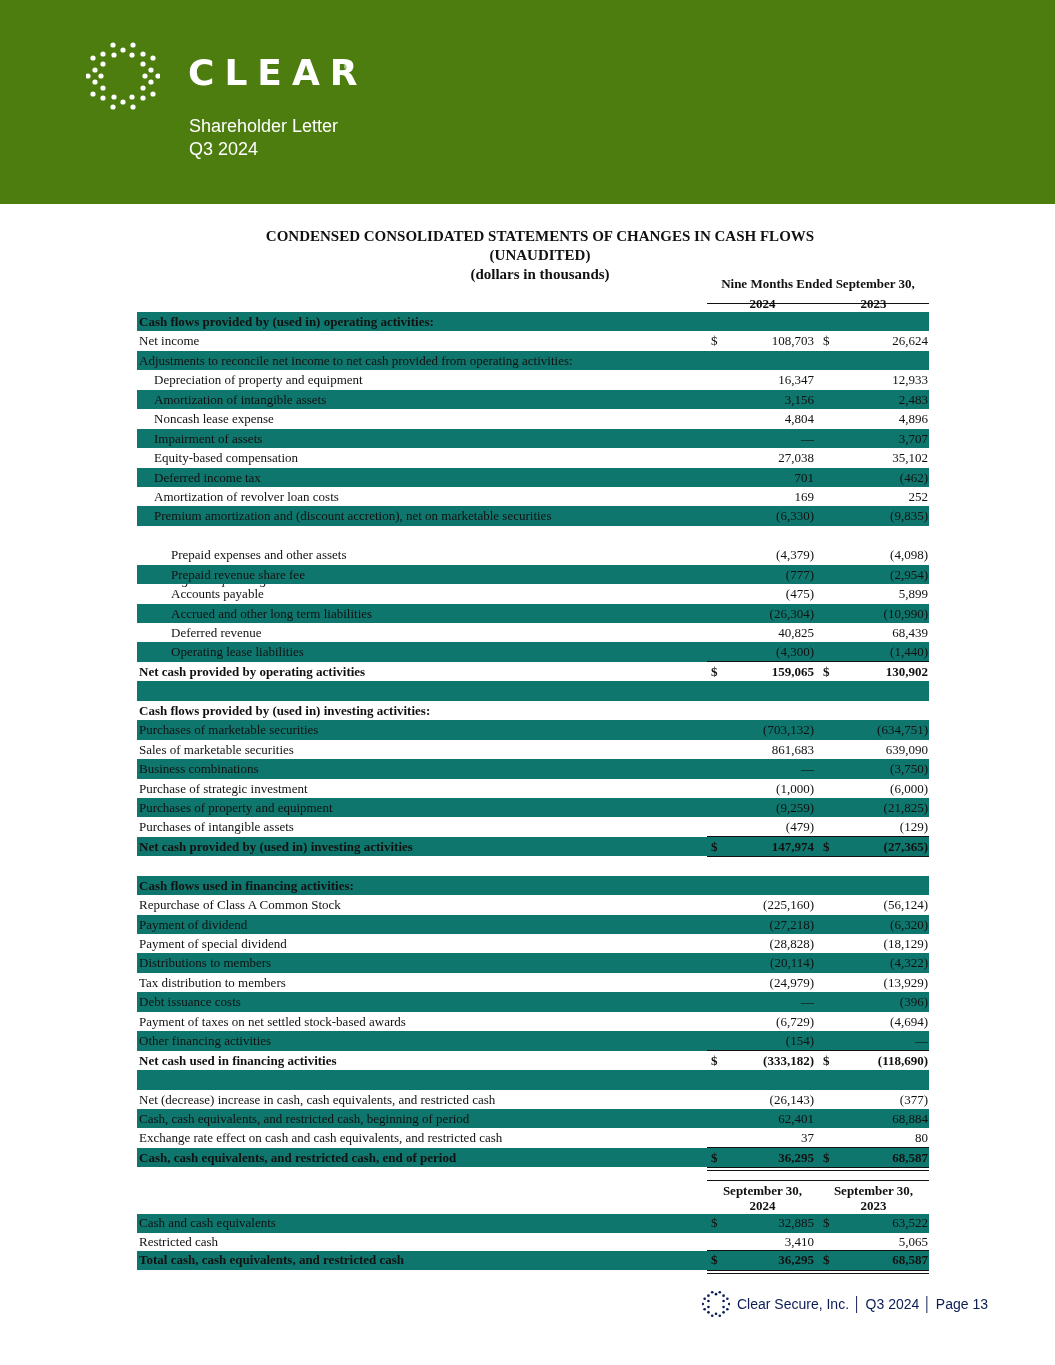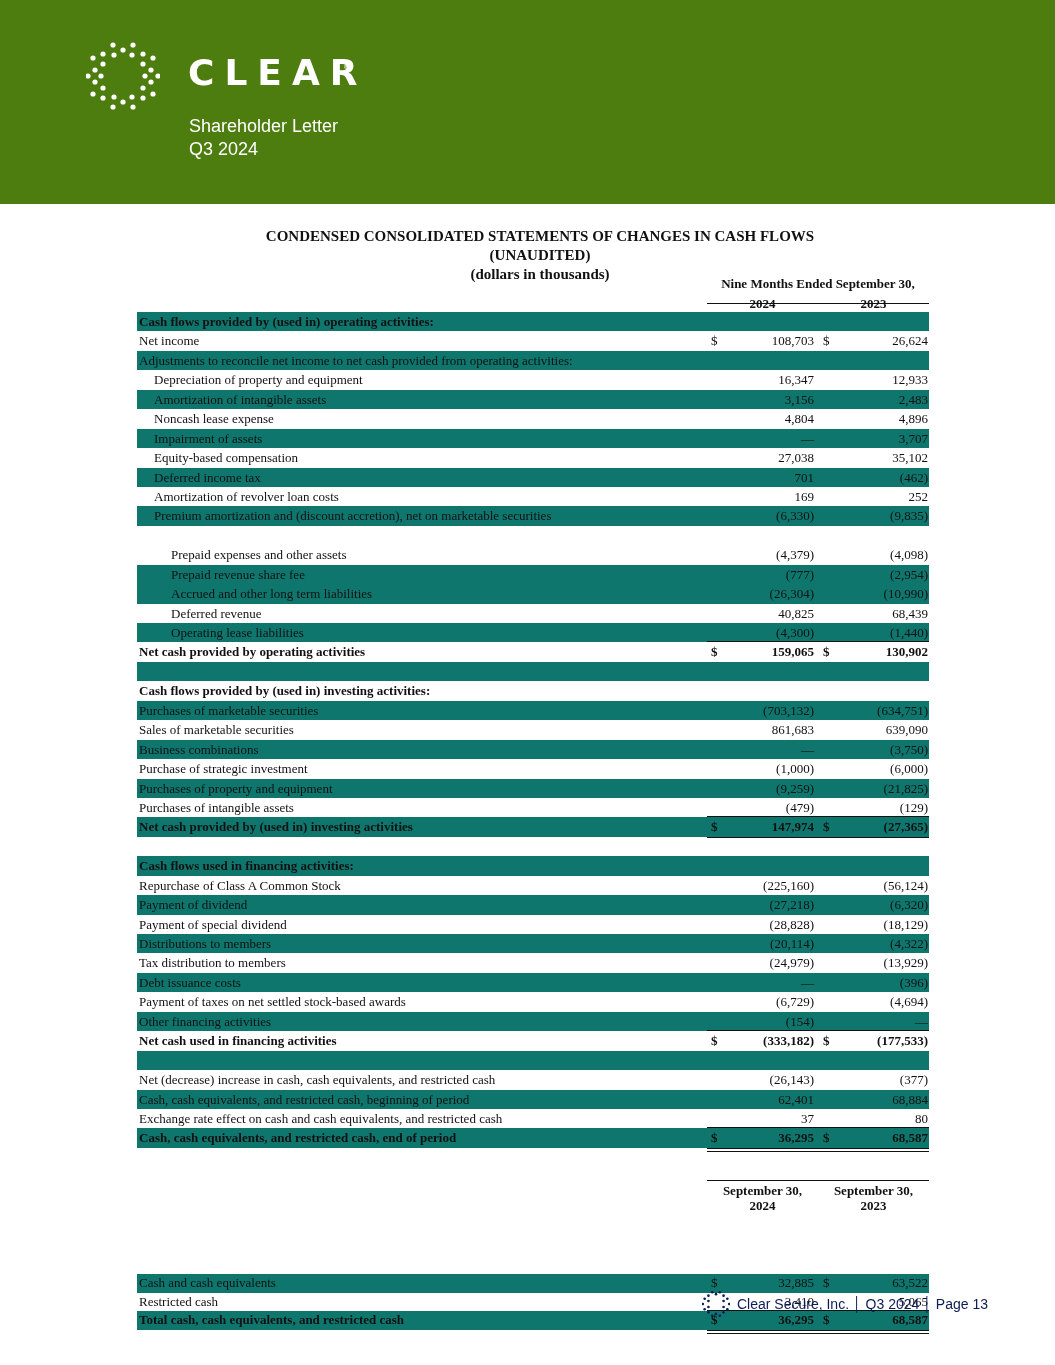--- a/index.html
+++ b/index.html
@@ -58,21 +58,21 @@
   .row .line-bot-dbl { position: absolute; left: 570px; width: 222px; bottom: -4px; height: 4px; border-top: 1.5px solid #111; border-bottom: 1.5px solid #111; }
 
   .sub-hdr {
     position: absolute; left: 707px; top: 1180px; width: 222px; height: 35px;
     border-top: 1.5px solid #111;
   }
   .sub-hdr span {
     position: absolute; top: 2px; width: 111px; text-align: center;
     font-weight: bold; font-size: 13px; line-height: 15px;
   }
-  .rows2 { position: absolute; left: 137px; top: 1274px; width: 792px; }
+  .rows2 { position: absolute; left: 137px; top: 1214px; width: 792px; }
   .rows2 .row { height: 18.5px; line-height: 18.5px; }
 
   .footer {
     position: absolute; left: 700px; top: 1290px; height: 30px; width: 330px;
     font-family: "Liberation Sans", sans-serif; font-size: 14px; color: #0c1c54;
   }
   .footer-mark { position: absolute; left: 2px; top: 0; width: 28px; height: 28px; }
   .footer-text { position: absolute; left: 37px; top: 6px; white-space: nowrap; }
 </style>
 </head>
@@ -193,20 +193,25 @@
     <div class="row indent2">
       <span class="label">Prepaid expenses and other assets</span>
       <span class="v1">(4,379)</span>
       <span class="v2">(4,098)</span>
     </div>
     <div class="row band indent2">
       <span class="label">Prepaid revenue share fee</span>
       <span class="v1">(777)</span>
       <span class="v2">(2,954)</span>
     </div>
+    <div class="row indent2">
+      <span class="label">Accounts payable</span>
+      <span class="v1">(475)</span>
+      <span class="v2">5,899</span>
+    </div>
     <div class="row band indent2">
       <span class="label">Accrued and other long term liabilities</span>
       <span class="v1">(26,304)</span>
       <span class="v2">(10,990)</span>
     </div>
     <div class="row indent2">
       <span class="label">Deferred revenue</span>
       <span class="v1">40,825</span>
       <span class="v2">68,439</span>
     </div>
@@ -309,21 +314,21 @@
     <div class="row band">
       <span class="label">Other financing activities</span>
       <span class="v1">(154)</span>
       <span class="v2">—</span>
     </div>
     <div class="row bold">
       <span class="label">Net cash used in financing activities</span>
       <span class="cur1">$</span>
       <span class="v1">(333,182)</span>
       <span class="cur2">$</span>
-      <span class="v2">(177,533)</span>
+      <span class="v2">(118,690)</span>
       <div class="line-top"></div>
       <div class="line-bot"></div>
     </div>
     <div class="row band"></div>
     <div class="row">
       <span class="label">Net (decrease) increase in cash, cash equivalents, and restricted cash</span>
       <span class="v1">(26,143)</span>
       <span class="v2">(377)</span>
     </div>
     <div class="row band">

